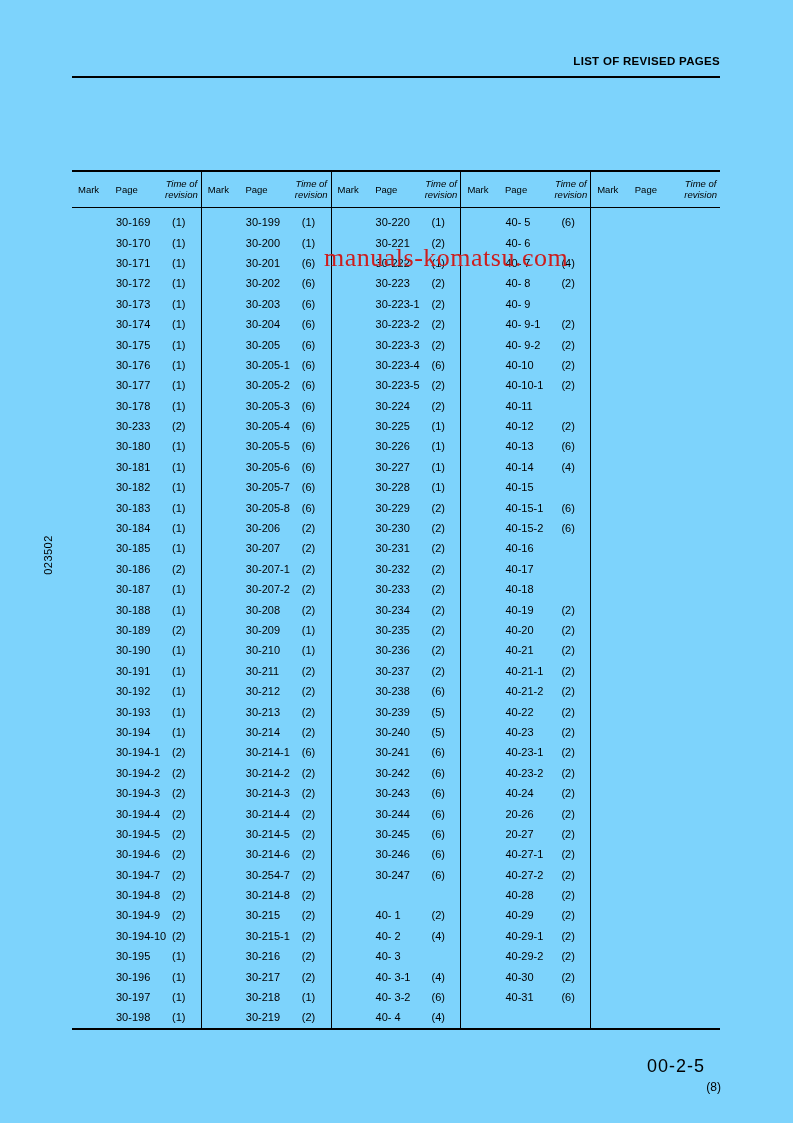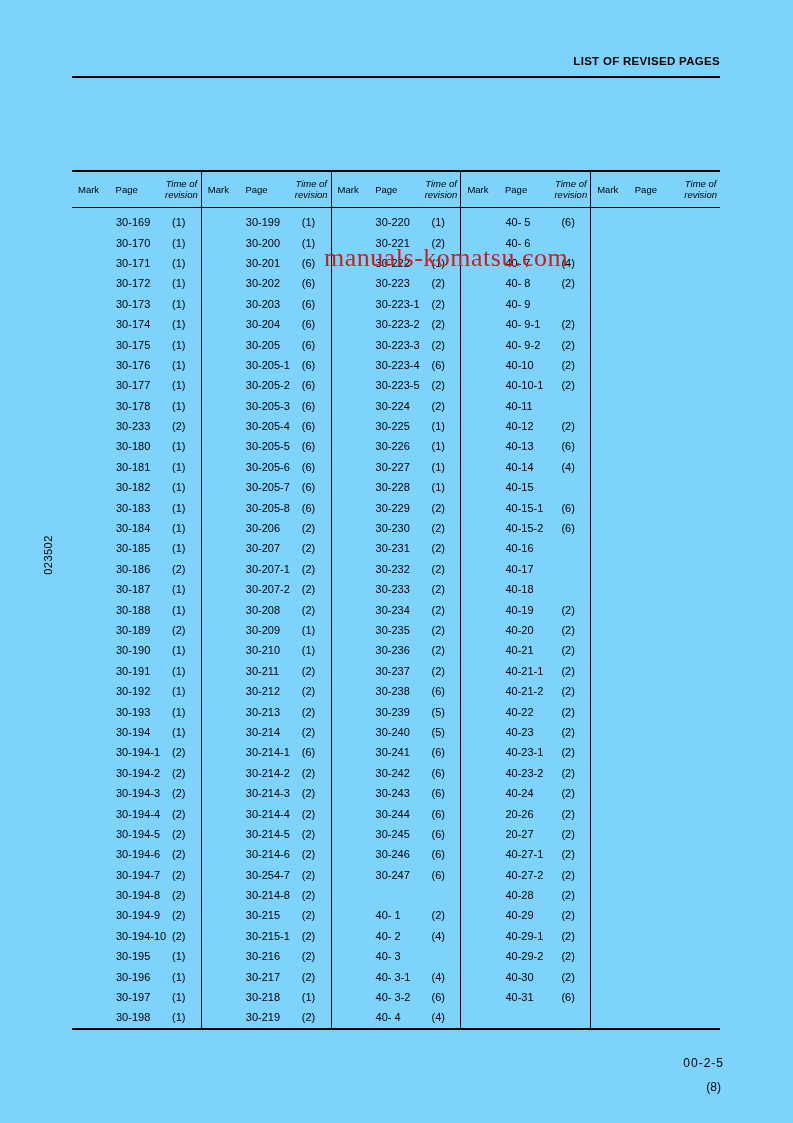--- a/index.html
+++ b/index.html
@@ -14,21 +14,21 @@
   .thead{height:36px;border-bottom:1px solid #000;display:flex;align-items:center;font-size:9.5px;padding-left:6px;padding-right:3px;box-sizing:border-box;flex:none;}
   .th-mark{width:38px;}
   .th-page{width:50px;}
   .th-time{flex:1;text-align:center;line-height:1.15;font-style:italic;}
   .tbody{flex:1;padding-top:4px;overflow:hidden;}
   .trow{height:20.4px;display:flex;align-items:center;font-size:11px;padding-left:6px;box-sizing:border-box;}
   .td-mark{width:38px;flex:none;}
   .td-page{width:56px;flex:none;white-space:pre;}
   .td-time{width:32px;flex:none;white-space:pre;}
   .watermark{position:absolute;left:324px;top:243px;font-size:26px;font-family:"Liberation Serif","DejaVu Serif",serif;color:#cc1e1e;letter-spacing:0.5px;z-index:5;}
-  .footer-num{position:absolute;top:1056px;right:69px;font-size:12px;letter-spacing:1px;}
+  .footer-num{position:absolute;top:1056px;right:88px;font-size:18px;letter-spacing:1px;}
   .footer-sub{position:absolute;top:1080px;right:72px;font-size:12px;}
 </style>
 </head>
 <body>
 
 <div class="page">
   <div class="doc-title">LIST OF REVISED PAGES</div>
   <div class="header-rule"></div>
   <div class="side-code">023502</div>
   <div class="revtable" id="revtable">

